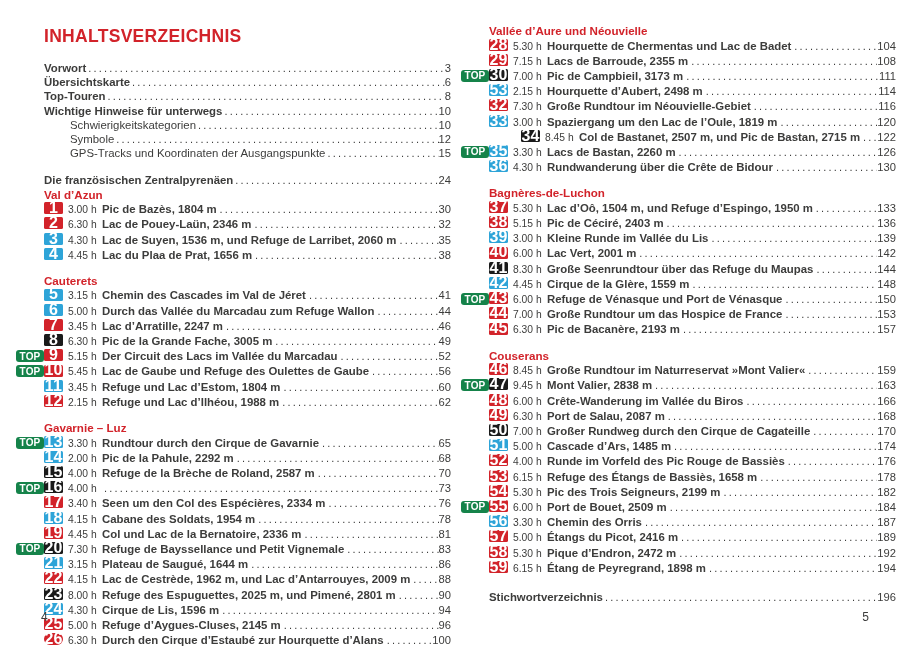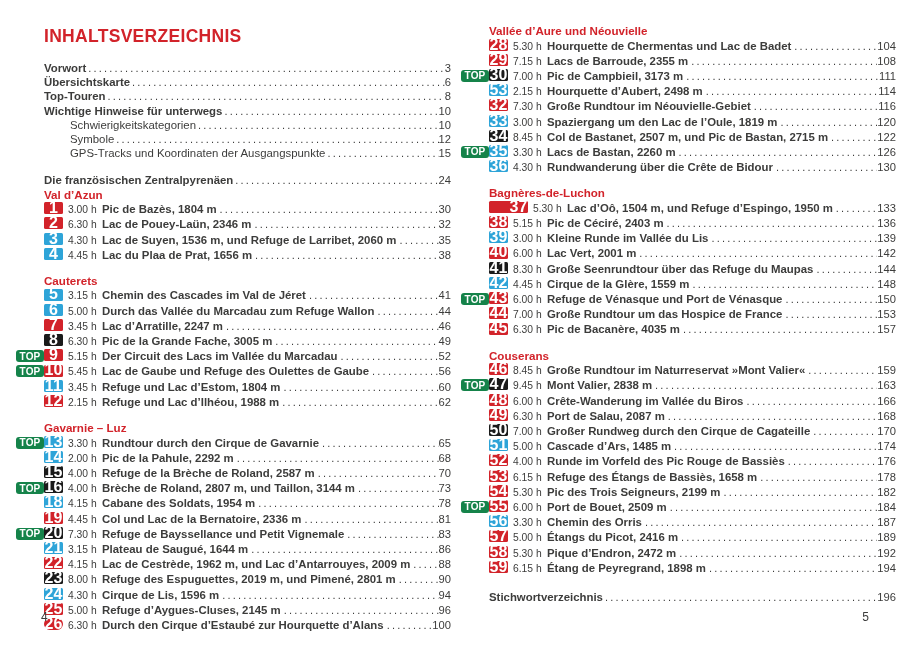--- a/index.html
+++ b/index.html
@@ -230,23 +230,30 @@
     <span class="num-badge" style="background: rgb(26, 26, 26);">15</span>
     <span class="time">4.00 h</span>
     <span class="tour-title">Refuge de la Brèche de Roland, 2587 m</span>
     <span class="leader"></span>
     <span class="pg">70</span>
   </div>
           <div class="row entry">
     <span class="top-badge">TOP</span>
     <span class="num-badge" style="background: rgb(26, 26, 26);">16</span>
     <span class="time">4.00 h</span>
-    <span class="tour-title">Brèche de Roland, 2807 m, und Taillon, 3144 m</span>
     <span class="leader"></span>
     <span class="pg">73</span>
+  </div>
+          <div class="row entry">
+
+    <span class="num-badge" style="background: rgb(210, 35, 42);">17</span>
+    <span class="time">3.40 h</span>
+    <span class="tour-title">Seen um den Col des Espécières, 2334 m</span>
+    <span class="leader"></span>
+    <span class="pg">76</span>
   </div>
           <div class="row entry">
 
     <span class="num-badge" style="background: rgb(46, 164, 216);">18</span>
     <span class="time">4.15 h</span>
     <span class="tour-title">Cabane des Soldats, 1954 m</span>
     <span class="leader"></span>
     <span class="pg">78</span>
   </div>
           <div class="row entry">
@@ -278,21 +285,21 @@
     <span class="num-badge" style="background: rgb(210, 35, 42);">22</span>
     <span class="time">4.15 h</span>
     <span class="tour-title">Lac de Cestrède, 1962 m, und Lac d’Antarrouyes, 2009 m</span>
     <span class="leader"></span>
     <span class="pg">88</span>
   </div>
           <div class="row entry">
 
     <span class="num-badge" style="background: rgb(26, 26, 26);">23</span>
     <span class="time">8.00 h</span>
-    <span class="tour-title">Refuge des Espuguettes, 2019 m, und Pimené, 2801 m</span>
+    <span class="tour-title">Refuge des Espuguettes, 2025 m, und Pimené, 2801 m</span>
     <span class="leader"></span>
     <span class="pg">90</span>
   </div>
           <div class="row entry">
 
     <span class="num-badge" style="background: rgb(46, 164, 216);">24</span>
     <span class="time">4.30 h</span>
     <span class="tour-title">Cirque de Lis, 1596 m</span>
     <span class="leader"></span>
     <span class="pg">94</span>
@@ -366,21 +373,21 @@
           <div class="row entry">
 
     <span class="num-badge" style="background: rgb(46, 164, 216);">33</span>
     <span class="time">3.00 h</span>
     <span class="tour-title">Spaziergang um den Lac de l’Oule, 1819 m</span>
     <span class="leader"></span>
     <span class="pg">120</span>
   </div>
           <div class="row entry">
 
-    <span class="num-badge" style="background: rgb(26, 26, 26);">34</span>
+    <span class="num-badge" style="background: rgb(26, 26, 26); margin-left: 32px;">34</span>
     <span class="time">8.45 h</span>
     <span class="tour-title">Col de Bastanet, 2507 m, und Pic de Bastan, 2715 m</span>
     <span class="leader"></span>
     <span class="pg">122</span>
   </div>
           <div class="row entry">
     <span class="top-badge">TOP</span>
     <span class="num-badge" style="background: rgb(46, 164, 216);">35</span>
     <span class="time">3.30 h</span>
     <span class="tour-title">Lacs de Bastan, 2260 m</span>
@@ -395,21 +402,21 @@
     <span class="leader"></span>
     <span class="pg">130</span>
   </div>
         </div>
   </div>
       <div class="section">
     <div class="sec-heading">Bagnères-de-Luchon</div>
     <div>
           <div class="row entry">
 
-    <span class="num-badge" style="background: rgb(210, 35, 42); padding-left: 20px;">37</span>
+    <span class="num-badge" style="background: rgb(210, 35, 42);">37</span>
     <span class="time">5.30 h</span>
     <span class="tour-title">Lac d’Oô, 1504 m, und Refuge d’Espingo, 1950 m</span>
     <span class="leader"></span>
     <span class="pg">133</span>
   </div>
           <div class="row entry">
 
     <span class="num-badge" style="background: rgb(210, 35, 42);">38</span>
     <span class="time">5.15 h</span>
     <span class="tour-title">Pic de Céciré, 2403 m</span>
@@ -461,21 +468,21 @@
     <span class="num-badge" style="background: rgb(210, 35, 42);">44</span>
     <span class="time">7.00 h</span>
     <span class="tour-title">Große Rundtour um das Hospice de France</span>
     <span class="leader"></span>
     <span class="pg">153</span>
   </div>
           <div class="row entry">
 
     <span class="num-badge" style="background: rgb(210, 35, 42);">45</span>
     <span class="time">6.30 h</span>
-    <span class="tour-title">Pic de Bacanère, 4035 m</span>
+    <span class="tour-title">Pic de Bacanère, 2193 m</span>
     <span class="leader"></span>
     <span class="pg">157</span>
   </div>
         </div>
   </div>
       <div class="section">
     <div class="sec-heading">Couserans</div>
     <div>
           <div class="row entry">
 

